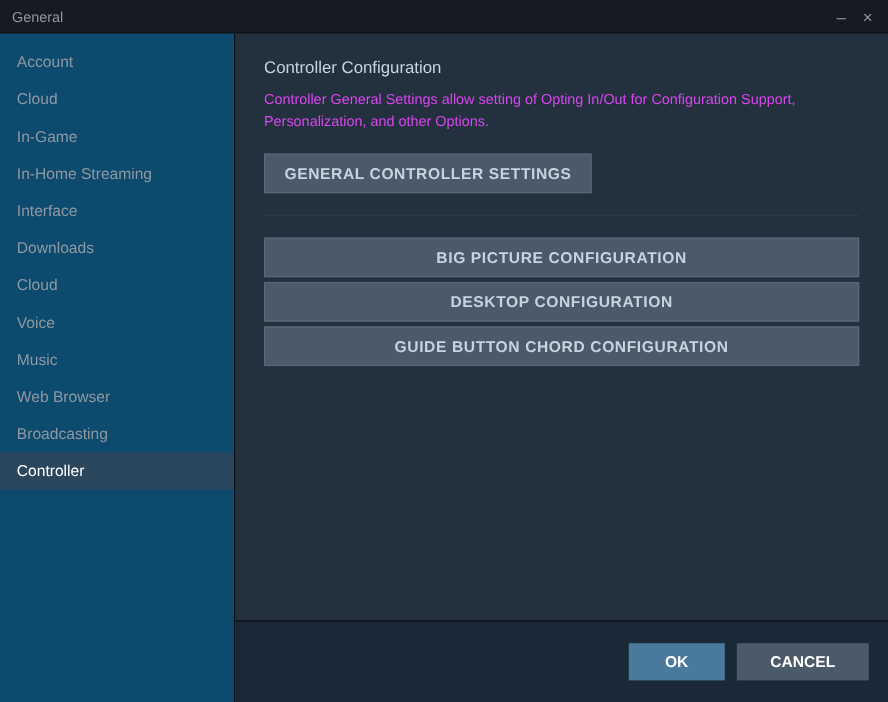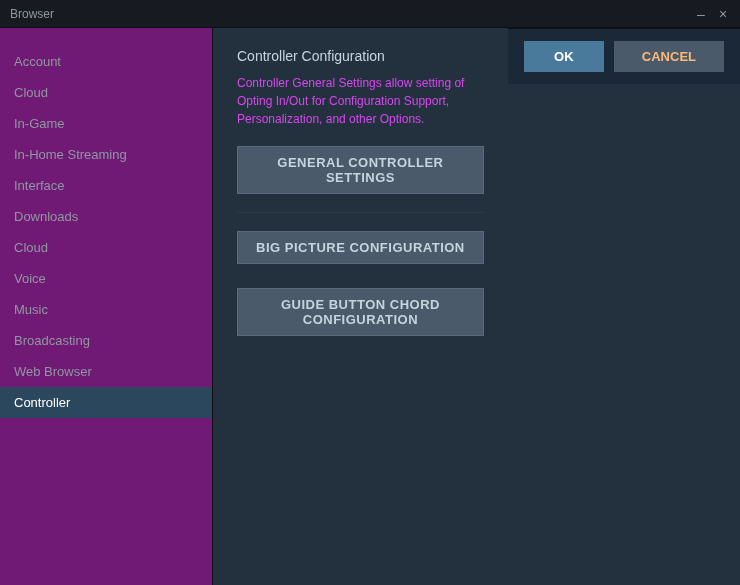--- a/index.html
+++ b/index.html
@@ -46,44 +46,45 @@
     }
 
     
     .main-container {
       display: flex;
       height: calc(585px - 28px);
     }
 
     
     .sidebar {
-      width: 213px;
-      background: #701a75;
+      width: 196px;
+      background: #0c4a6e;
       border-right: 1px solid #0d0f13;
-      padding: 18px 0;
+      padding: 8px 0;
       flex-shrink: 0;
       overflow-y: auto;
     }
     .sidebar-item {
       padding: 8px 14px;
       cursor: pointer;
       color: #8f98a0;
       font-size: 13px;
       white-space: nowrap;
     }
     .sidebar-item.active {
       background: #2a475e;
       color: #ffffff;
     }
 
     
     .content-area {
       flex: 1;
       background: #23313f;
       display: flex;
+      flex-direction: column;
     }
 
     .content-scroll {
       flex: 1;
       padding: 20px 24px;
       overflow-y: auto;
     }
 
     .content-title {
       font-size: 14px;
@@ -115,27 +116,27 @@
 
     .section-divider {
       border: none;
       border-top: 1px solid #2a3a4a;
       margin: 18px 0;
     }
 
     .buttons-group {
       display: flex;
       flex-direction: column;
-      gap: 24px;
+      gap: 4px;
       margin-top: 10px;
     }
 
     
     .bottom-bar {
-      height: 56px;
+      height: 68px;
       background: #1b2838;
       border-top: 1px solid #0d0f13;
       display: flex;
       align-items: center;
       justify-content: flex-end;
       padding: 0 16px;
       gap: 10px;
     }
 
     .bottom-btn {
@@ -145,66 +146,67 @@
       cursor: pointer;
       border: none;
       min-width: 80px;
     }
     .btn-ok {
       background: #4a7a9b;
       color: #ffffff;
     }
     .btn-cancel {
       background: #4a5a6a;
-      color: #fdba74;
+      color: #ffffff;
     }
   </style>
 </head>
 <body>
 
 <div class="title-bar">
-  <span class="title-bar-title">Browser</span>
+  <span class="title-bar-title">General</span>
   <div class="title-bar-controls">
     <button class="title-bar-btn">–</button>
     <button class="title-bar-btn">×</button>
   </div>
 </div>
 
 <div class="main-container">
 
   <div class="sidebar">
 
   <div class="sidebar-item">Account</div>
       <div class="sidebar-item">Cloud</div>
       <div class="sidebar-item">In-Game</div>
       <div class="sidebar-item">In-Home Streaming</div>
       <div class="sidebar-item">Interface</div>
       <div class="sidebar-item">Downloads</div>
       <div class="sidebar-item">Cloud</div>
       <div class="sidebar-item">Voice</div>
       <div class="sidebar-item">Music</div>
+      <div class="sidebar-item">Web Browser</div>
       <div class="sidebar-item">Broadcasting</div>
-      <div class="sidebar-item">Web Browser</div>
       <div class="sidebar-item active">Controller</div>
     </div>
 
   <div class="content-area">
     <div class="content-scroll">
 
       <div class="content-title">Controller Configuration</div>
 
       <div class="content-description">Controller General Settings allow setting of Opting In/Out for Configuration Support, Personalization, and other Options.</div>
 
       <button class="settings-button">GENERAL CONTROLLER SETTINGS</button>
 
       <hr class="section-divider">
 
 
       <div class="buttons-group">
         <button class="settings-button">BIG PICTURE CONFIGURATION</button>
+        <button class="settings-button">DESKTOP CONFIGURATION</button>
         <button class="settings-button">GUIDE BUTTON CHORD CONFIGURATION</button>
       </div>
 
     </div>
 
     <div class="bottom-bar">
       <button class="bottom-btn btn-ok">OK</button>
       <button class="bottom-btn btn-cancel">CANCEL</button>
     </div>
   </div>

